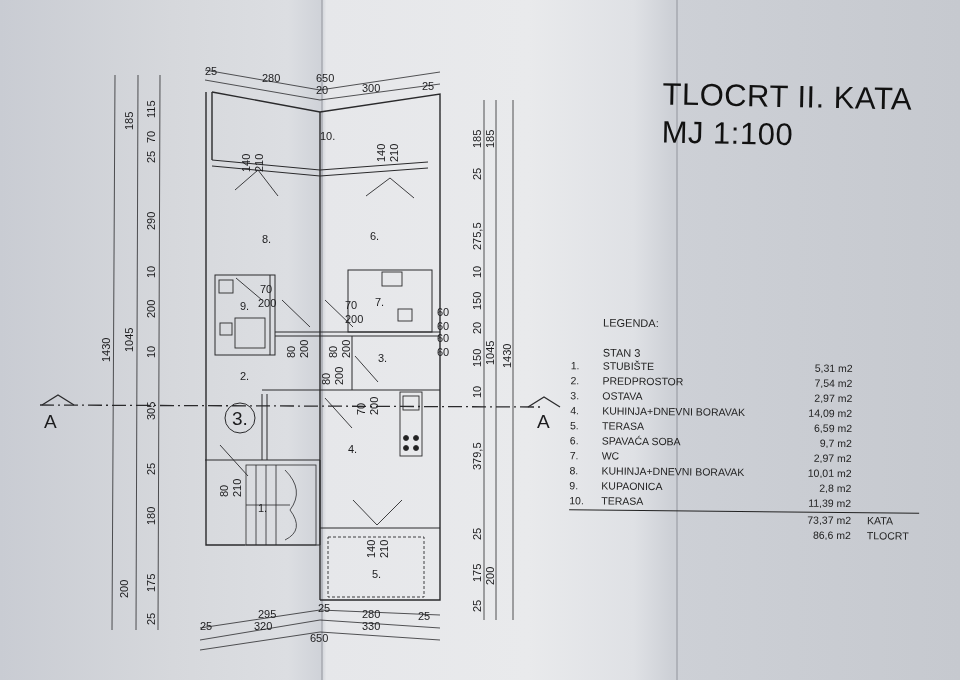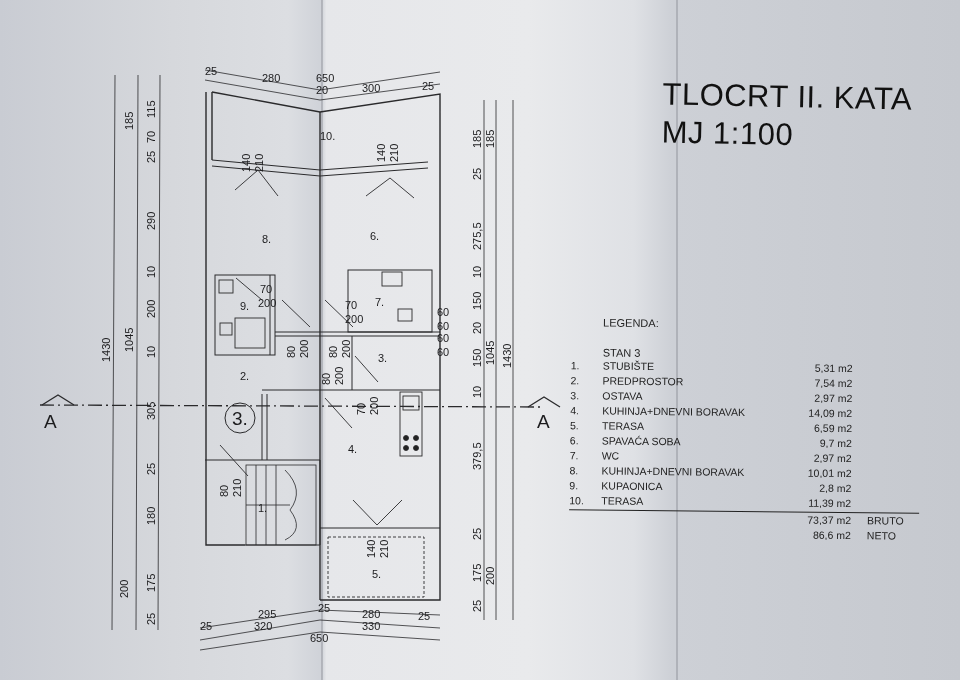--- a/index.html
+++ b/index.html
@@ -267,19 +267,19 @@
       <span class="v">2,8 m2</span>
     </div>
   <div class="row">
       <span class="n">10.</span>
       <span class="l">TERASA</span>
       <span class="v">11,39 m2</span>
     </div>
   <div class="rule"></div>
   <div class="tot">
       <span class="v">73,37 m2</span>
-      <span class="k">BRUTO</span>
+      <span class="k">KATA</span>
     </div>
   <div class="tot">
       <span class="v">86,6 m2</span>
-      <span class="k">NETO</span>
+      <span class="k">TLOCRT</span>
     </div>
 </div>
 
 </body></html>

